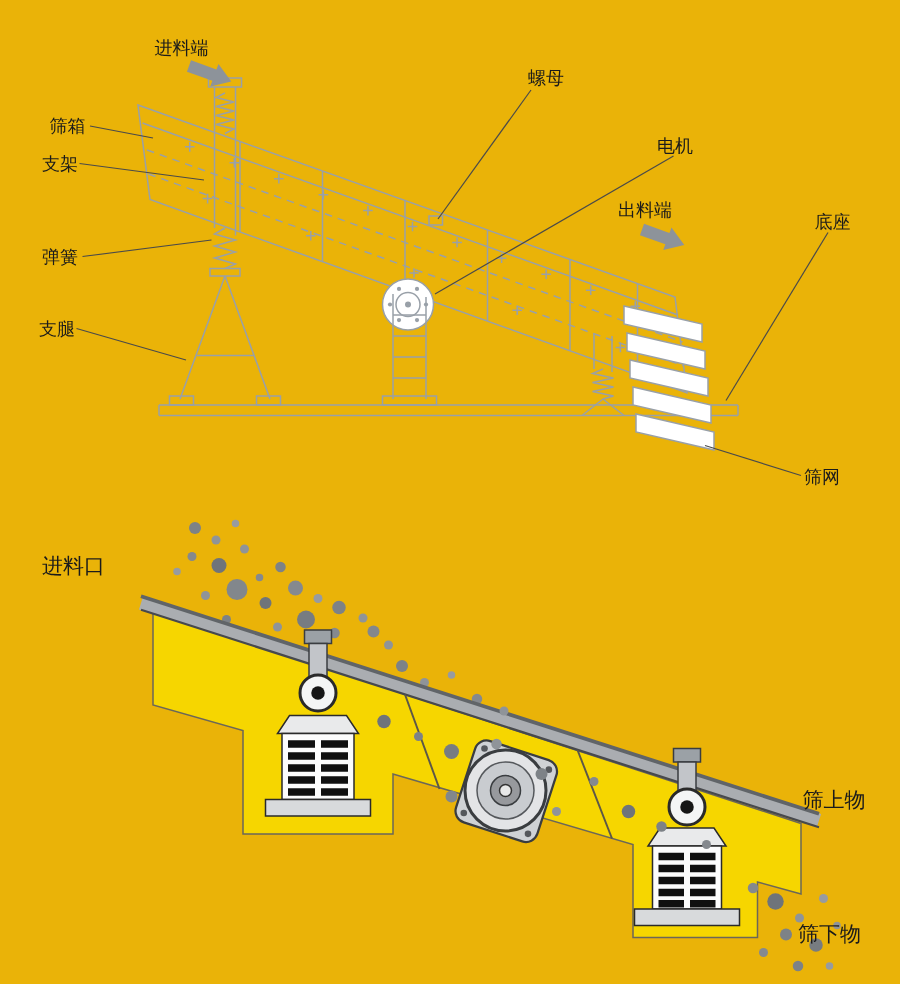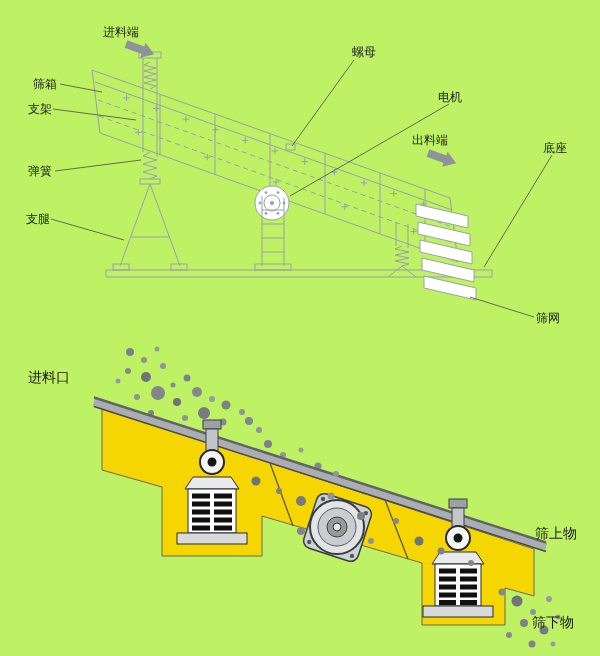--- a/index.html
+++ b/index.html
@@ -1,16 +1,16 @@
 <!DOCTYPE html>
 <html><head>
 <meta charset="utf-8">
 <style>
   html,body{margin:0;padding:0;background:#ffffff;}
-  .canvas{position:relative;width:600px;height:656px;background:#bef264;overflow:hidden;
+  .canvas{position:relative;width:600px;height:656px;background:#eab308;overflow:hidden;
           font-family:"DejaVu Sans","Liberation Sans",sans-serif;}
   svg text{font-family:"DejaVu Sans","Liberation Sans",sans-serif;fill:#1b1b1b;}
   .lbl-top{font-size:12px;}
   .lbl-bottom{font-size:14px;}
   .tech{stroke:#99a0a8;stroke-width:1;fill:none;}
   .techf{stroke:#99a0a8;stroke-width:1;fill:#ffffff;}
   .leader{stroke:#4a4a4a;stroke-width:0.8;fill:none;}
   .arrow{fill:#8d939a;stroke:none;}
 </style>
 </head>

